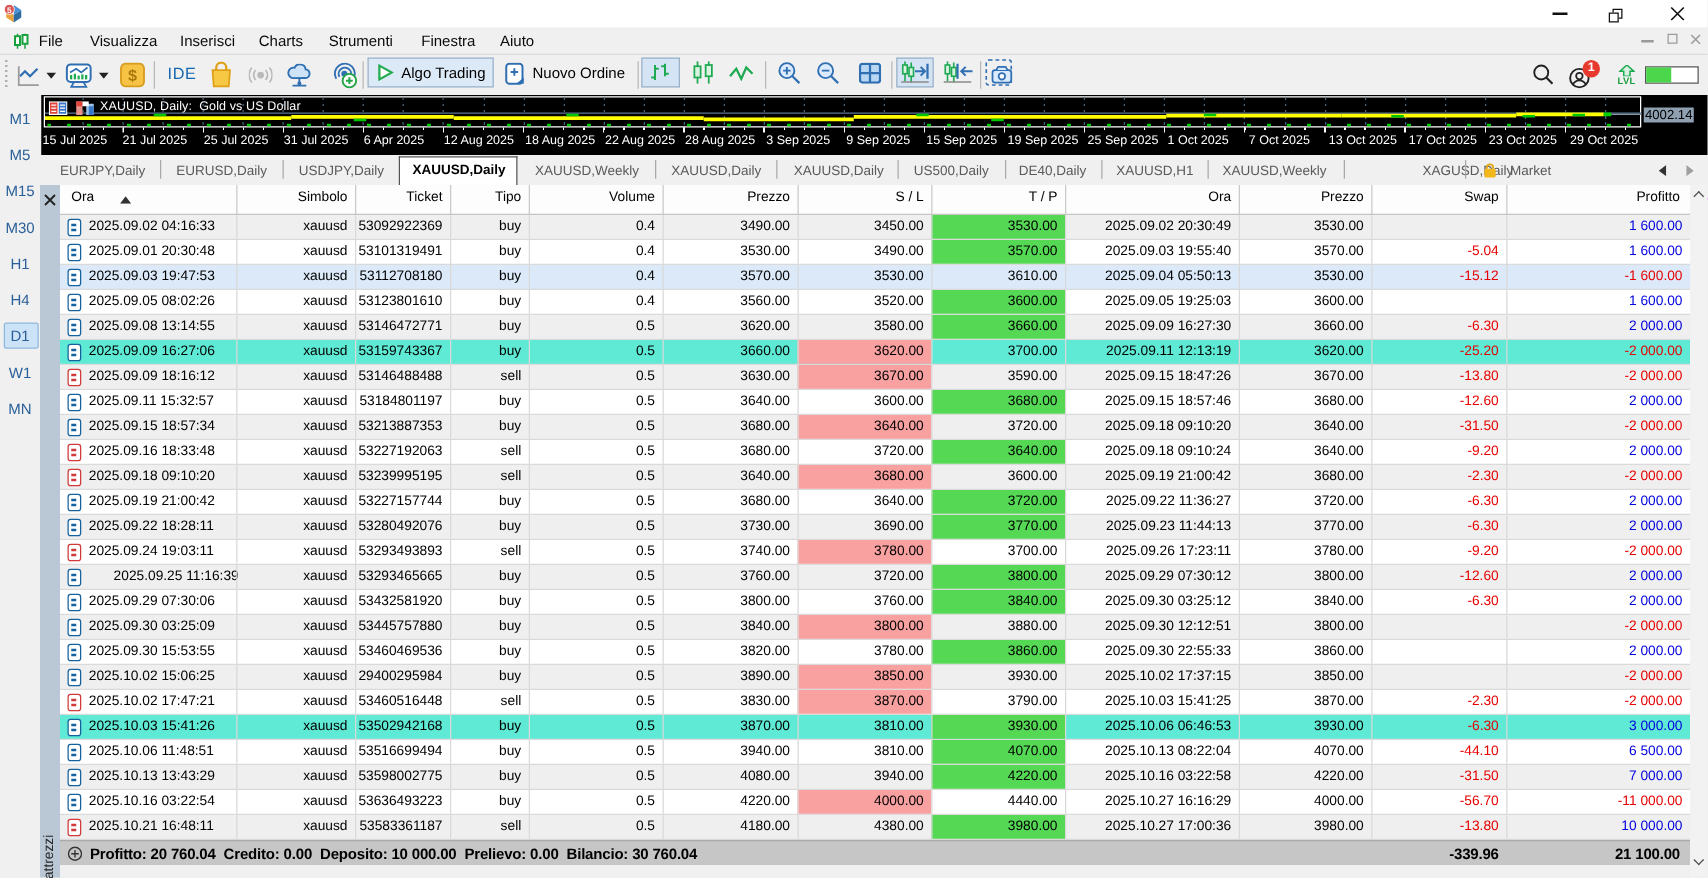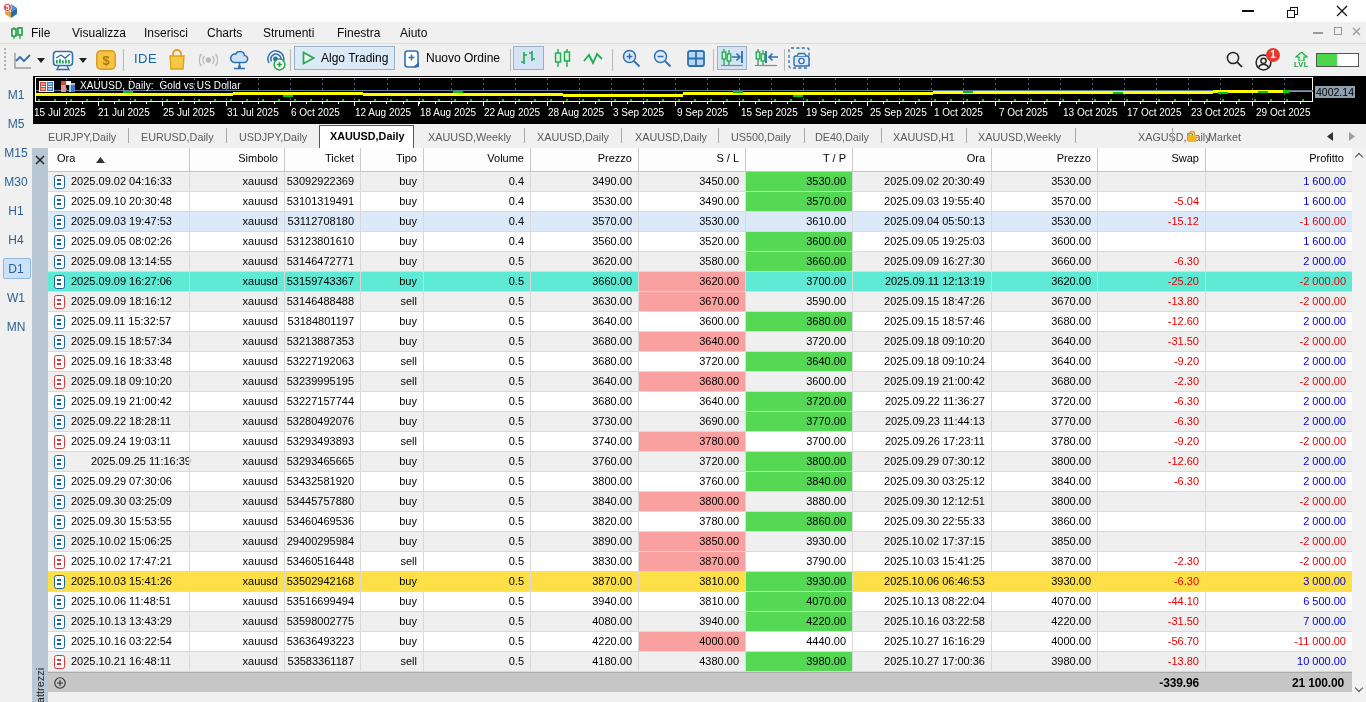--- a/index.html
+++ b/index.html
@@ -294,21 +294,21 @@
       <path d="M1 0 H6 V4 H1 Z" fill="#e04438"></path>
 <path d="M9 2 H15 V11 H9 Z" fill="#9cc4ea"></path>
       <path d="M6 0 H11 V4 H6 Z" fill="#fff"></path>
 <path d="M11 4 H15 V11 H11 Z" fill="#3c78c8"></path>
 </svg>
 <div class="abs" style="left:47px;top:4px;font-size:10px;letter-spacing:0.1px;color:#fff;white-space:nowrap">XAUUSD, Daily:&nbsp; Gold vs US Dollar</div>
 <div class="abs" style="left:1px;top:30.5px;font-size:10px;letter-spacing:0px;color:#fff;white-space:nowrap">15 Jul 2025</div>
 <div class="abs" style="left:65px;top:30.5px;font-size:10px;letter-spacing:0px;color:#fff;white-space:nowrap">21 Jul 2025</div>
 <div class="abs" style="left:130px;top:30.5px;font-size:10px;letter-spacing:0px;color:#fff;white-space:nowrap">25 Jul 2025</div>
 <div class="abs" style="left:194px;top:30.5px;font-size:10px;letter-spacing:0px;color:#fff;white-space:nowrap">31 Jul 2025</div>
-<div class="abs" style="left:258px;top:30.5px;font-size:10px;letter-spacing:0px;color:#fff;white-space:nowrap">6 Oct 2025</div>
+<div class="abs" style="left:258px;top:30.5px;font-size:10px;letter-spacing:0px;color:#fff;white-space:nowrap">6 Apr 2025</div>
 <div class="abs" style="left:322px;top:30.5px;font-size:10px;letter-spacing:0px;color:#fff;white-space:nowrap">12 Aug 2025</div>
 <div class="abs" style="left:387px;top:30.5px;font-size:10px;letter-spacing:0px;color:#fff;white-space:nowrap">18 Aug 2025</div>
 <div class="abs" style="left:451px;top:30.5px;font-size:10px;letter-spacing:0px;color:#fff;white-space:nowrap">22 Aug 2025</div>
 <div class="abs" style="left:515px;top:30.5px;font-size:10px;letter-spacing:0px;color:#fff;white-space:nowrap">28 Aug 2025</div>
 <div class="abs" style="left:580px;top:30.5px;font-size:10px;letter-spacing:0px;color:#fff;white-space:nowrap">3 Sep 2025</div>
 <div class="abs" style="left:644px;top:30.5px;font-size:10px;letter-spacing:0px;color:#fff;white-space:nowrap">9 Sep 2025</div>
 <div class="abs" style="left:708px;top:30.5px;font-size:10px;letter-spacing:0px;color:#fff;white-space:nowrap">15 Sep 2025</div>
 <div class="abs" style="left:773px;top:30.5px;font-size:10px;letter-spacing:0px;color:#fff;white-space:nowrap">19 Sep 2025</div>
 <div class="abs" style="left:837px;top:30.5px;font-size:10px;letter-spacing:0px;color:#fff;white-space:nowrap">25 Sep 2025</div>
 <div class="abs" style="left:901px;top:30.5px;font-size:10px;letter-spacing:0px;color:#fff;white-space:nowrap">1 Oct 2025</div>
@@ -430,21 +430,21 @@
 <div class="vline" style="left:943px"></div>
 <div class="vline" style="left:1049px"></div>
 <div class="vline" style="left:1157px"></div>
 </div>
 <div class="row" style="top:44px;background:#ffffff;border-bottom:1px solid #dadada">
 <div class="abs" style="left:697px;top:0;width:107px;height:19px;background:#55d955"></div>
 <div class="doc">
         <i style="top:3px"></i>
         <i style="top:7px"></i>
       </div>
-<div class="cell" style="left:23px;width:120px;text-align:left">2025.09.10 20:30:48</div>
+<div class="cell" style="left:23px;width:120px;text-align:left">2025.09.01 20:30:48</div>
 <div class="cell" style="left:141px;width:89px;color:#000;">xauusd</div>
 <div class="cell" style="left:236px;width:70px;color:#000;">53101319491</div>
 <div class="cell" style="left:312px;width:57px;color:#000;">buy</div>
 <div class="cell" style="left:375px;width:101px;color:#000;">0.4</div>
 <div class="cell" style="left:482px;width:102px;color:#000;">3530.00</div>
 <div class="cell" style="left:590px;width:101px;color:#000;">3490.00</div>
 <div class="cell" style="left:697px;width:101px;color:#000;">3570.00</div>
 <div class="cell" style="left:804px;width:133px;color:#000;">2025.09.03 19:55:40</div>
 <div class="cell" style="left:943px;width:100px;color:#000;">3570.00</div>
 <div class="cell" style="left:1049px;width:102px;color:#e60000;">-5.04</div>
@@ -989,21 +989,21 @@
 <div class="vline" style="left:312px"></div>
 <div class="vline" style="left:375px"></div>
 <div class="vline" style="left:482px"></div>
 <div class="vline" style="left:590px"></div>
 <div class="vline" style="left:697px"></div>
 <div class="vline" style="left:804px"></div>
 <div class="vline" style="left:943px"></div>
 <div class="vline" style="left:1049px"></div>
 <div class="vline" style="left:1157px"></div>
 </div>
-<div class="row" style="top:424px;background:#fde047;border-bottom:1px solid #dadada">
+<div class="row" style="top:424px;background:#5eead4;border-bottom:1px solid #dadada">
 <div class="abs" style="left:697px;top:0;width:107px;height:19px;background:#55d955"></div>
 <div class="doc">
         <i style="top:3px"></i>
         <i style="top:7px"></i>
       </div>
 <div class="cell" style="left:23px;width:120px;text-align:left">2025.10.03 15:41:26</div>
 <div class="cell" style="left:141px;width:89px;color:#000;">xauusd</div>
 <div class="cell" style="left:236px;width:70px;color:#000;">53502942168</div>
 <div class="cell" style="left:312px;width:57px;color:#000;">buy</div>
 <div class="cell" style="left:375px;width:101px;color:#000;">0.5</div>
@@ -1144,19 +1144,20 @@
 <div class="vline" style="left:804px"></div>
 <div class="vline" style="left:943px"></div>
 <div class="vline" style="left:1049px"></div>
 <div class="vline" style="left:1157px"></div>
 </div>
 <div id="sumrow">
 <svg class="abs" style="left:6px;top:4px" width="12" height="12" viewBox="0 0 12 12">
 <circle cx="6" cy="6" r="5.2" fill="none" stroke="#333" stroke-width="1.1"></circle>
 <path d="M6 3 V9 M3 6 H9" stroke="#333" stroke-width="1.1"></path>
       </svg>
+<div class="abs" style="left:24px;top:3px;white-space:nowrap">Profitto: 20 760.04&nbsp; Credito: 0.00&nbsp; Deposito: 10 000.00&nbsp; Prelievo: 0.00&nbsp; Bilancio: 30 760.04</div>
 <div class="abs" style="right:153px;top:3px">-339.96</div>
 <div class="abs" style="right:8px;top:3px">21 100.00</div>
 </div>
 </div>
 <div id="sbar">
 <div class="chev" style="left:3.5px;top:6px;transform:rotate(45deg)"></div>
 <div class="chev" style="left:3.5px;top:537px;transform:rotate(225deg)"></div>
 </div>
 </body></html>

